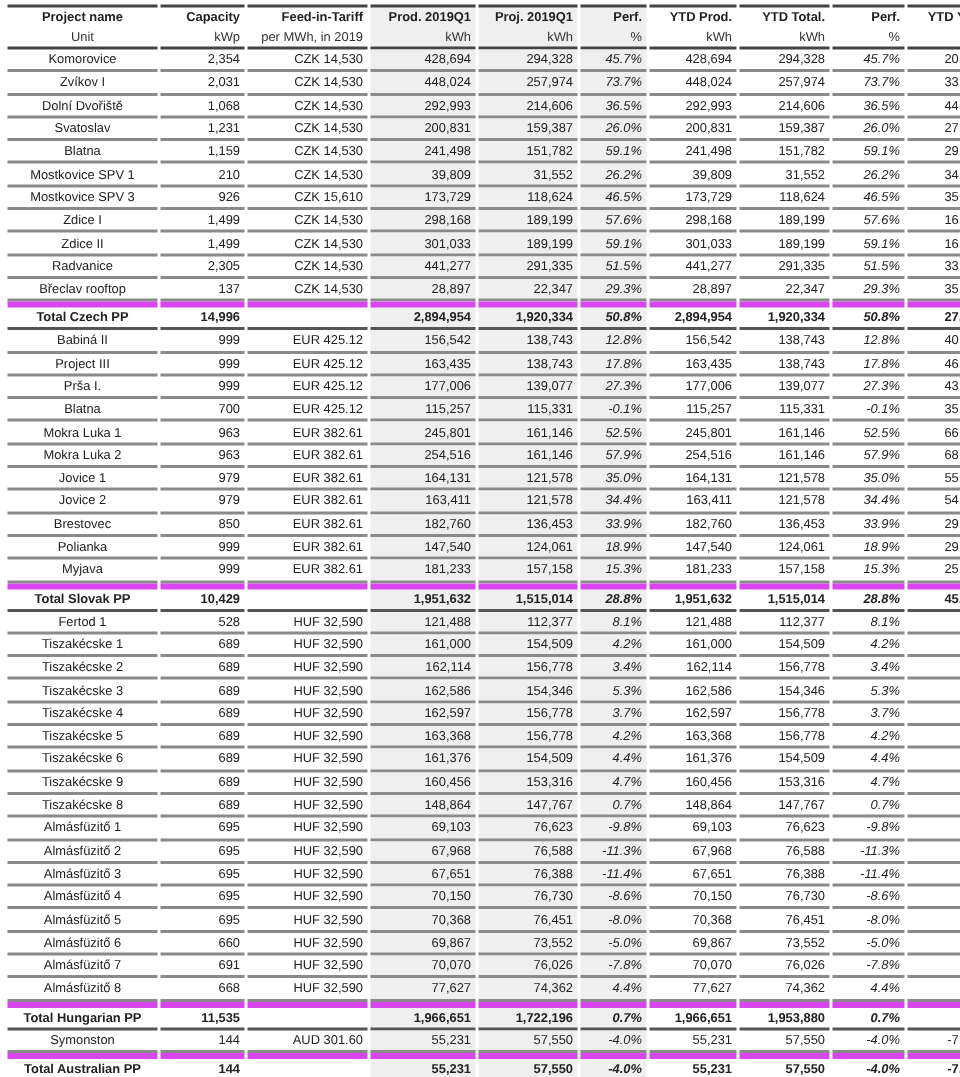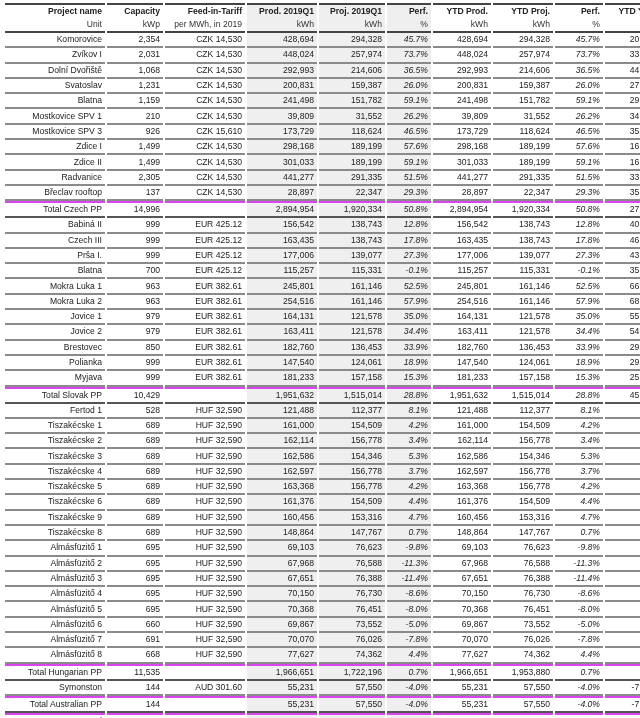--- a/index.html
+++ b/index.html
@@ -2,25 +2,25 @@
 <html><head>
 <meta charset="utf-8">
 <style>
   html, body { margin:0; padding:0; background:#ffffff; }
   body { width:640px; height:718px; overflow:hidden; font-family:"Liberation Sans", sans-serif; color:#222; }
   .wrap { position:relative; width:640px; padding:3px 0 0 3px; box-sizing:border-box; }
   table { border-collapse:separate; border-spacing:2px 0; width:634px; table-layout:fixed; font-size:8.6px; }
   td, th { padding:0 3px; height:15.3px; white-space:nowrap; overflow:hidden; box-sizing:border-box; border-bottom:2px solid #8a8a8a; line-height:13px; }
   thead tr.h1 th { border-top:2px solid #444; border-bottom:none; font-weight:bold; height:15px; color:#222; }
   thead tr.h2 th { font-weight:normal; border-bottom:2.5px solid #444; height:15px; color:#333; }
-  th.l, td.l { text-align:right; }
+  th.l, td.l { text-align:center; }
   th.r, td.r { text-align:right; }
   .shade { background:#efefef; }
   .it { font-style:italic; }
-  tr.total td { font-weight:normal; border-bottom:2.5px solid #555; border-top:2px solid #d946ef; }
+  tr.total td { font-weight:bold; border-bottom:2.5px solid #555; border-top:4px solid #d946ef; }
   tr.total td.it { font-style:italic; }
   col.c0{width:100px} col.c1{width:56px} col.c2{width:80px} col.c3{width:70px} col.c4{width:66px}
   col.c5{width:44px} col.c6{width:58px} col.c7{width:60px} col.c8{width:48px} col.c9{width:52px}
 </style>
 </head>
 <body>
 
 <div class="wrap">
   <table>
     <colgroup>
@@ -37,21 +37,21 @@
     </colgroup>
     <thead>
       <tr class="h1">
         <th class="l">Project name</th>
         <th class="r">Capacity</th>
         <th class="r">Feed-in-Tariff</th>
         <th class="r shade">Prod. 2019Q1</th>
         <th class="r shade">Proj. 2019Q1</th>
         <th class="r shade">Perf.</th>
         <th class="r">YTD Prod.</th>
-        <th class="r">YTD Proj.</th>
+        <th class="r">YTD Total.</th>
         <th class="r">Perf.</th>
         <th class="r">YTD YoY</th>
       </tr>
       <tr class="h2">
         <th class="l">Unit</th>
         <th class="r">kWp</th>
         <th class="r">per MWh, in 2019</th>
         <th class="r shade">kWh</th>
         <th class="r shade">kWh</th>
         <th class="r shade">%</th>
@@ -212,21 +212,21 @@
           <td class="r">EUR 425.12</td>
           <td class="r shade">156,542</td>
           <td class="r shade">138,743</td>
           <td class="r shade it">12.8%</td>
           <td class="r">156,542</td>
           <td class="r">138,743</td>
           <td class="r it">12.8%</td>
           <td class="r">40.3%</td>
         </tr>
         <tr class="">
-          <td class="l">Czech III</td>
+          <td class="l">Project III</td>
           <td class="r">999</td>
           <td class="r">EUR 425.12</td>
           <td class="r shade">163,435</td>
           <td class="r shade">138,743</td>
           <td class="r shade it">17.8%</td>
           <td class="r">163,435</td>
           <td class="r">138,743</td>
           <td class="r it">17.8%</td>
           <td class="r">46.2%</td>
         </tr>

